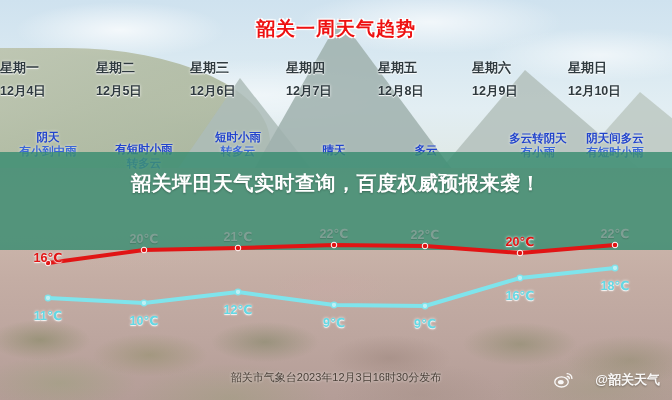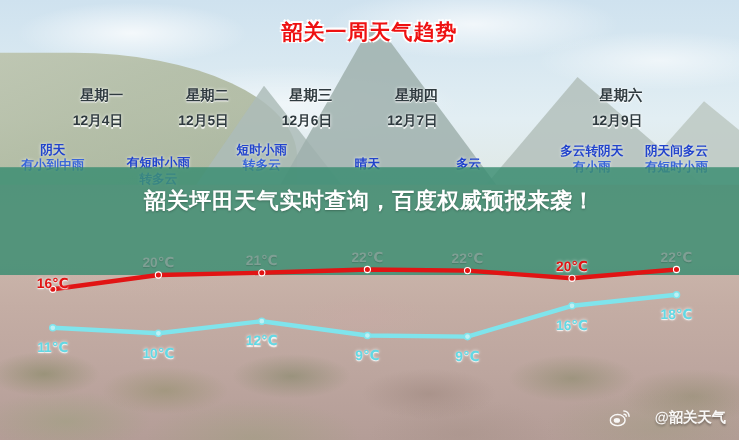--- a/index.html
+++ b/index.html
@@ -79,21 +79,21 @@
   
   .title{
     position:absolute;left:0;top:16px;width:672px;text-align:center;
     font-size:19px;font-weight:bold;color:#ee1111;letter-spacing:1px;
     text-shadow:
       -1.4px -1.4px 0 #fff, 1.4px -1.4px 0 #fff,
       -1.4px 1.4px 0 #fff, 1.4px 1.4px 0 #fff,
       0 0 3px rgba(255,255,255,.9);
   }
   
-  .day{position:absolute;top:78px;width:96px;text-align:right;padding-left:16px;}
+  .day{position:absolute;top:59px;width:96px;text-align:left;}
   .day .wd{
     font-size:13px;font-weight:bold;color:#2f3a3f;
     text-shadow:0 0 3px rgba(255,255,255,.95),0 1px 0 rgba(255,255,255,.8);
   }
   .day .dt{
     margin-top:6px;font-size:12.5px;font-weight:bold;color:#2f3a3f;
     text-shadow:0 0 3px rgba(255,255,255,.95),0 1px 0 rgba(255,255,255,.8);
   }
   .cond{position:absolute;width:110px;text-align:center;}
   .cond .c1{
@@ -164,23 +164,31 @@
     <div class="dt">12月5日</div>
   </div>
   <div class="day" style="left:190px">
     <div class="wd">星期三</div>
     <div class="dt">12月6日</div>
   </div>
   <div class="day" style="left:286px">
     <div class="wd">星期四</div>
     <div class="dt">12月7日</div>
   </div>
+  <div class="day" style="left:378px">
+    <div class="wd">星期五</div>
+    <div class="dt">12月8日</div>
+  </div>
   <div class="day" style="left:472px">
     <div class="wd">星期六</div>
     <div class="dt">12月9日</div>
+  </div>
+  <div class="day" style="left:568px">
+    <div class="wd">星期日</div>
+    <div class="dt">12月10日</div>
   </div>
 
   <div class="cond" style="left:-7px;top:130px">
     <div class="c1">阴天</div>
     <div class="c2">有小到中雨</div>
   </div>
   <div class="cond" style="left:89px;top:142px">
     <div class="c1">有短时小雨</div>
     <div class="c2">转多云</div>
   </div>
@@ -241,20 +249,21 @@
   <div class="tlabel hi on-band" style="left:580px;top:226px">22℃</div>
 
   <div class="tlabel lo" style="left:13px;top:308px">11℃</div>
   <div class="tlabel lo" style="left:109px;top:313px">10℃</div>
   <div class="tlabel lo" style="left:203px;top:302px">12℃</div>
   <div class="tlabel lo" style="left:299px;top:315px">9℃</div>
   <div class="tlabel lo" style="left:390px;top:316px">9℃</div>
   <div class="tlabel lo" style="left:485px;top:288px">16℃</div>
   <div class="tlabel lo" style="left:580px;top:278px">18℃</div>
 
+  <div class="issued">韶关市气象台2023年12月3日16时30分发布</div>
 
   <div class="watermark">
     <svg width="19" height="16" viewBox="0 0 24 20">
       <ellipse cx="9.5" cy="12.5" rx="8.5" ry="6.4" fill="none" stroke="#ffffff" stroke-width="1.7"></ellipse>
       <ellipse cx="8.6" cy="12.8" rx="3.6" ry="2.7" fill="#ffffff"></ellipse>
       <path d="M16.6 2.0c3.3 0 6.0 2.7 6.0 6.0" fill="none" stroke="#ffffff" stroke-width="1.7" stroke-linecap="round"></path>
       <path d="M16.8 5.6c1.4 0 2.5 1.1 2.5 2.5" fill="none" stroke="#ffffff" stroke-width="1.7" stroke-linecap="round"></path>
     </svg>
     <span>@韶关天气</span>
   </div>

